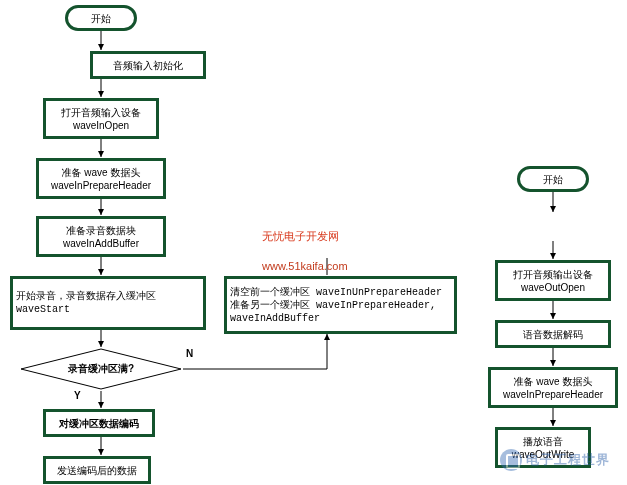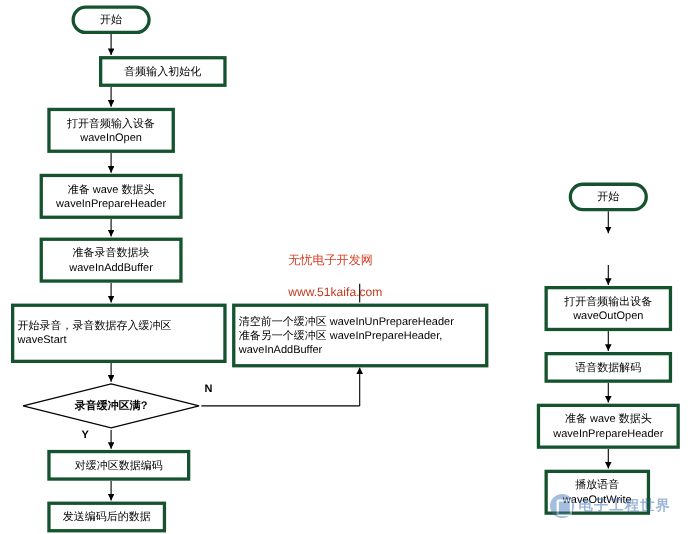--- a/index.html
+++ b/index.html
@@ -26,20 +26,21 @@
     justify-content: center;
     text-align: center;
     font-size: 10px;
     line-height: 13px;
     color: #000000;
     padding: 1px 3px;
   }
   .node.left-align {
     align-items: flex-start;
     text-align: left;
+    font-family: Liberation Mono, monospace;
   }
   .terminator {
     border-radius: 14px;
   }
   .node .line {
     display: block;
     white-space: nowrap;
   }
   .decision-wrap {
     position: absolute;
@@ -180,29 +181,29 @@
     <span class="line">waveStart</span>
   </div>
 
   <div class="decision-wrap" style="left:19px; top:347px; width:164px; height:44px;">
     <svg width="164" height="44">
       <polygon points="2,22 82,2 162,22 82,42" fill="#ffffff" stroke="#000000" stroke-width="1"></polygon>
     </svg>
     <div class="decision-label">录音缓冲区满?</div>
   </div>
 
-  <div class="node" style="left:43px; top:409px; width:130px; height:28px;">
+  <div class="node" style="left:43px; top:409px; width:112px; height:28px;font-weight:bold;">
     <span class="line">对缓冲区数据编码</span>
   </div>
 
   <div class="node" style="left:43px; top:456px; width:108px; height:28px;">
     <span class="line">发送编码后的数据</span>
   </div>
 
-  <div class="node left-align" style="left:211px; top:276px; width:233px; height:58px;">
+  <div class="node left-align" style="left:224px; top:276px; width:233px; height:58px;">
     <span class="line">清空前一个缓冲区 waveInUnPrepareHeader</span>
     <span class="line">准备另一个缓冲区 waveInPrepareHeader,</span>
     <span class="line">waveInAddBuffer</span>
   </div>
 
   <div class="edge-label" style="left:186px; top:348px;">N</div>
   <div class="edge-label" style="left:74px; top:390px;">Y</div>
 
   <div class="node terminator" style="left:517px; top:166px; width:72px; height:26px;">
     <span class="line">开始</span>

